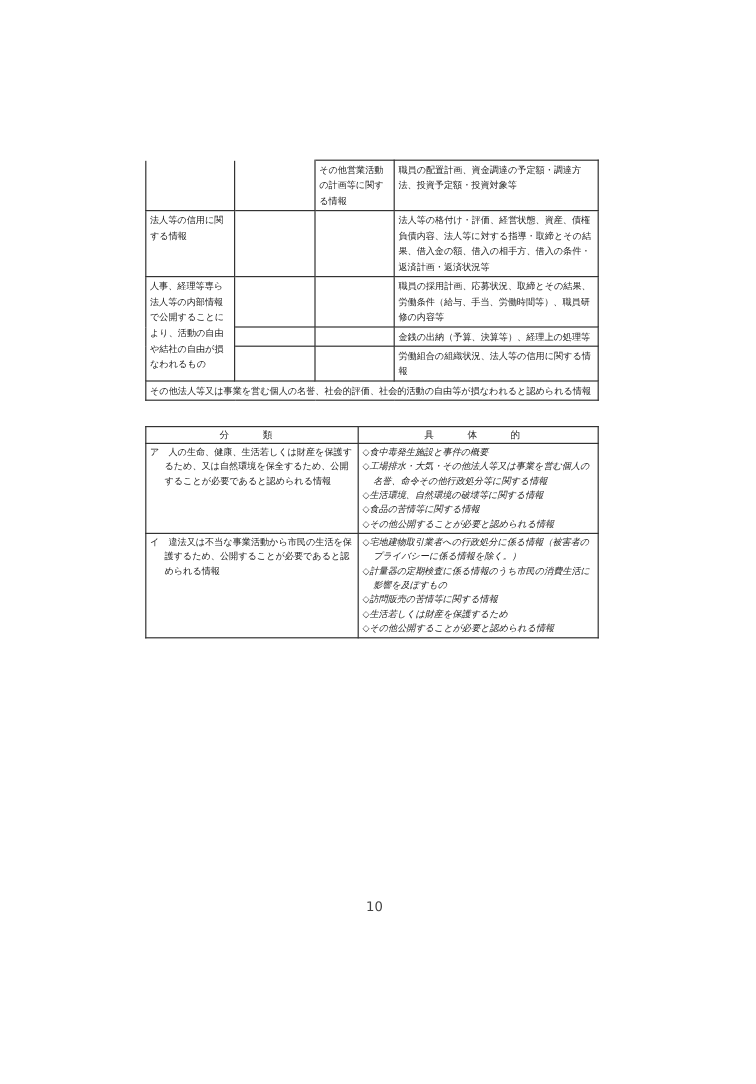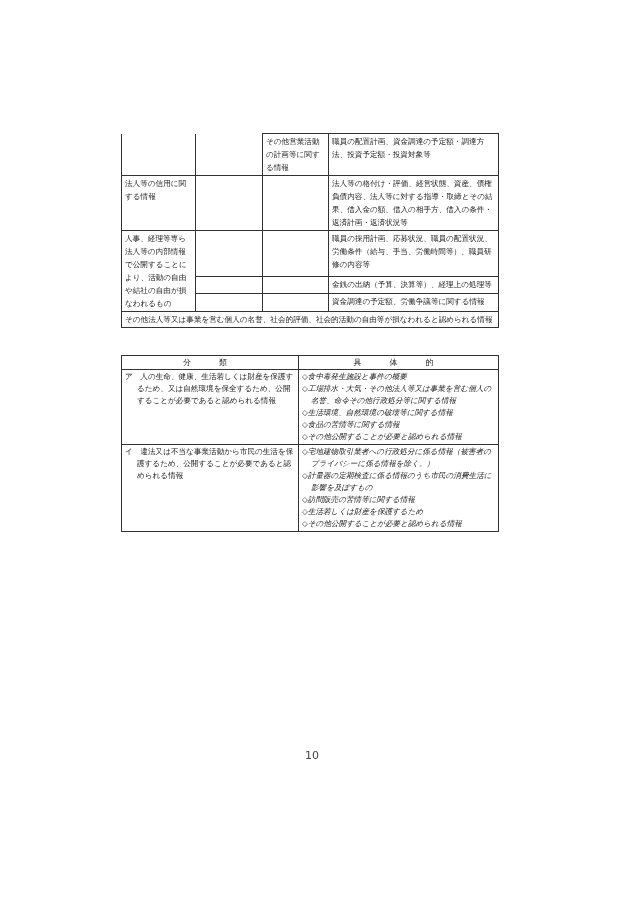--- a/index.html
+++ b/index.html
@@ -45,31 +45,31 @@
     <tr>
       <td>法人等の信用に関する情報</td>
       <td></td>
       <td></td>
       <td>法人等の格付け・評価、経営状態、資産、債権負債内容、法人等に対する指導・取締とその結果、借入金の額、借入の相手方、借入の条件・返済計画・返済状況等</td>
     </tr>
     <tr>
       <td rowspan="3">人事、経理等専ら法人等の内部情報で公開することにより、活動の自由や結社の自由が損なわれるもの</td>
       <td></td>
       <td></td>
-      <td>職員の採用計画、応募状況、職員の配置状況、労働条件（給与、手当、労働時間等）、職員研修の内容等</td>
+      <td>職員の採用計画、応募状況、取締とその結果、労働条件（給与、手当、労働時間等）、職員研修の内容等</td>
     </tr>
     <tr>
       <td></td>
       <td></td>
       <td>金銭の出納（予算、決算等）、経理上の処理等</td>
     </tr>
     <tr>
       <td></td>
       <td></td>
-      <td>資金調達の予定額、労働争議等に関する情報</td>
+      <td>労働組合の組織状況、法人等の信用に関する情報</td>
     </tr>
     <tr>
       <td colspan="4">その他法人等又は事業を営む個人の名誉、社会的評価、社会的活動の自由等が損なわれると認められる情報</td>
     </tr>
   </tbody>
     </table>
 
 
   <table class="t2">
     <colgroup>

